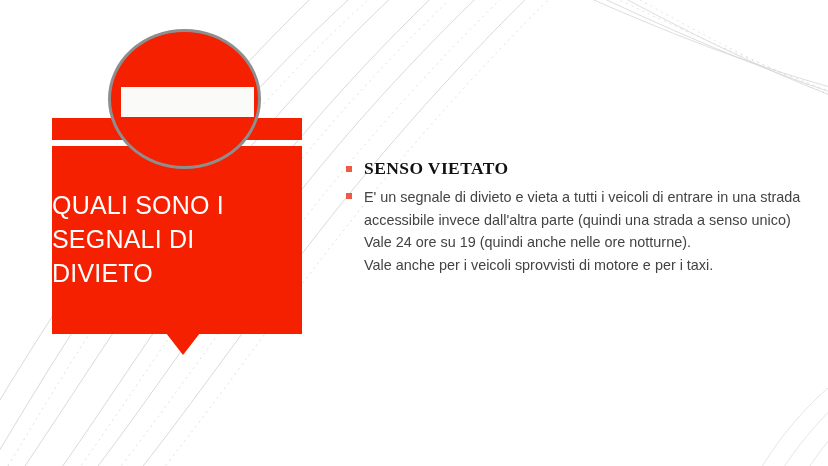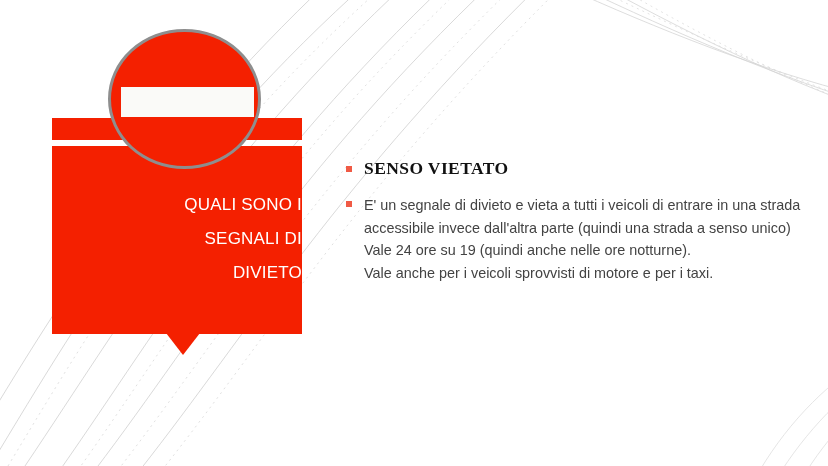--- a/index.html
+++ b/index.html
@@ -56,23 +56,23 @@
     width: 0; height: 0;
     border-left: 17px solid transparent;
     border-right: 17px solid transparent;
     border-top: 22px solid #F42000;
   }
   .callout-title {
     position: absolute;
     left: 0;
     top: 70px;
     width: 250px;
-    text-align: right;
+    text-align: left;
     color: #FFFFFF;
-    font-size: 17px;
+    font-size: 25px;
     line-height: 34px;
     font-weight: 400;
     letter-spacing: 0.2px;
     white-space: pre-line;
   }
 
   
   .sign {
     position: absolute;
     left: 108px;
@@ -98,21 +98,21 @@
   .content {
     position: absolute;
     left: 346px;
     top: 158px;
     width: 466px;
   }
   .bullet-row {
     display: flex;
     align-items: flex-start;
   }
-  .bullet-row.heading-row { margin-bottom: 16px; }
+  .bullet-row.heading-row { margin-bottom: 8px; }
   .bullet-mark {
     flex: 0 0 auto;
     width: 6px;
     height: 6px;
     background: #F05A45;
     margin-right: 12px;
     margin-top: 8px;
   }
   .bullet-row.body-row .bullet-mark { margin-top: 7px; }
   .heading-text {

